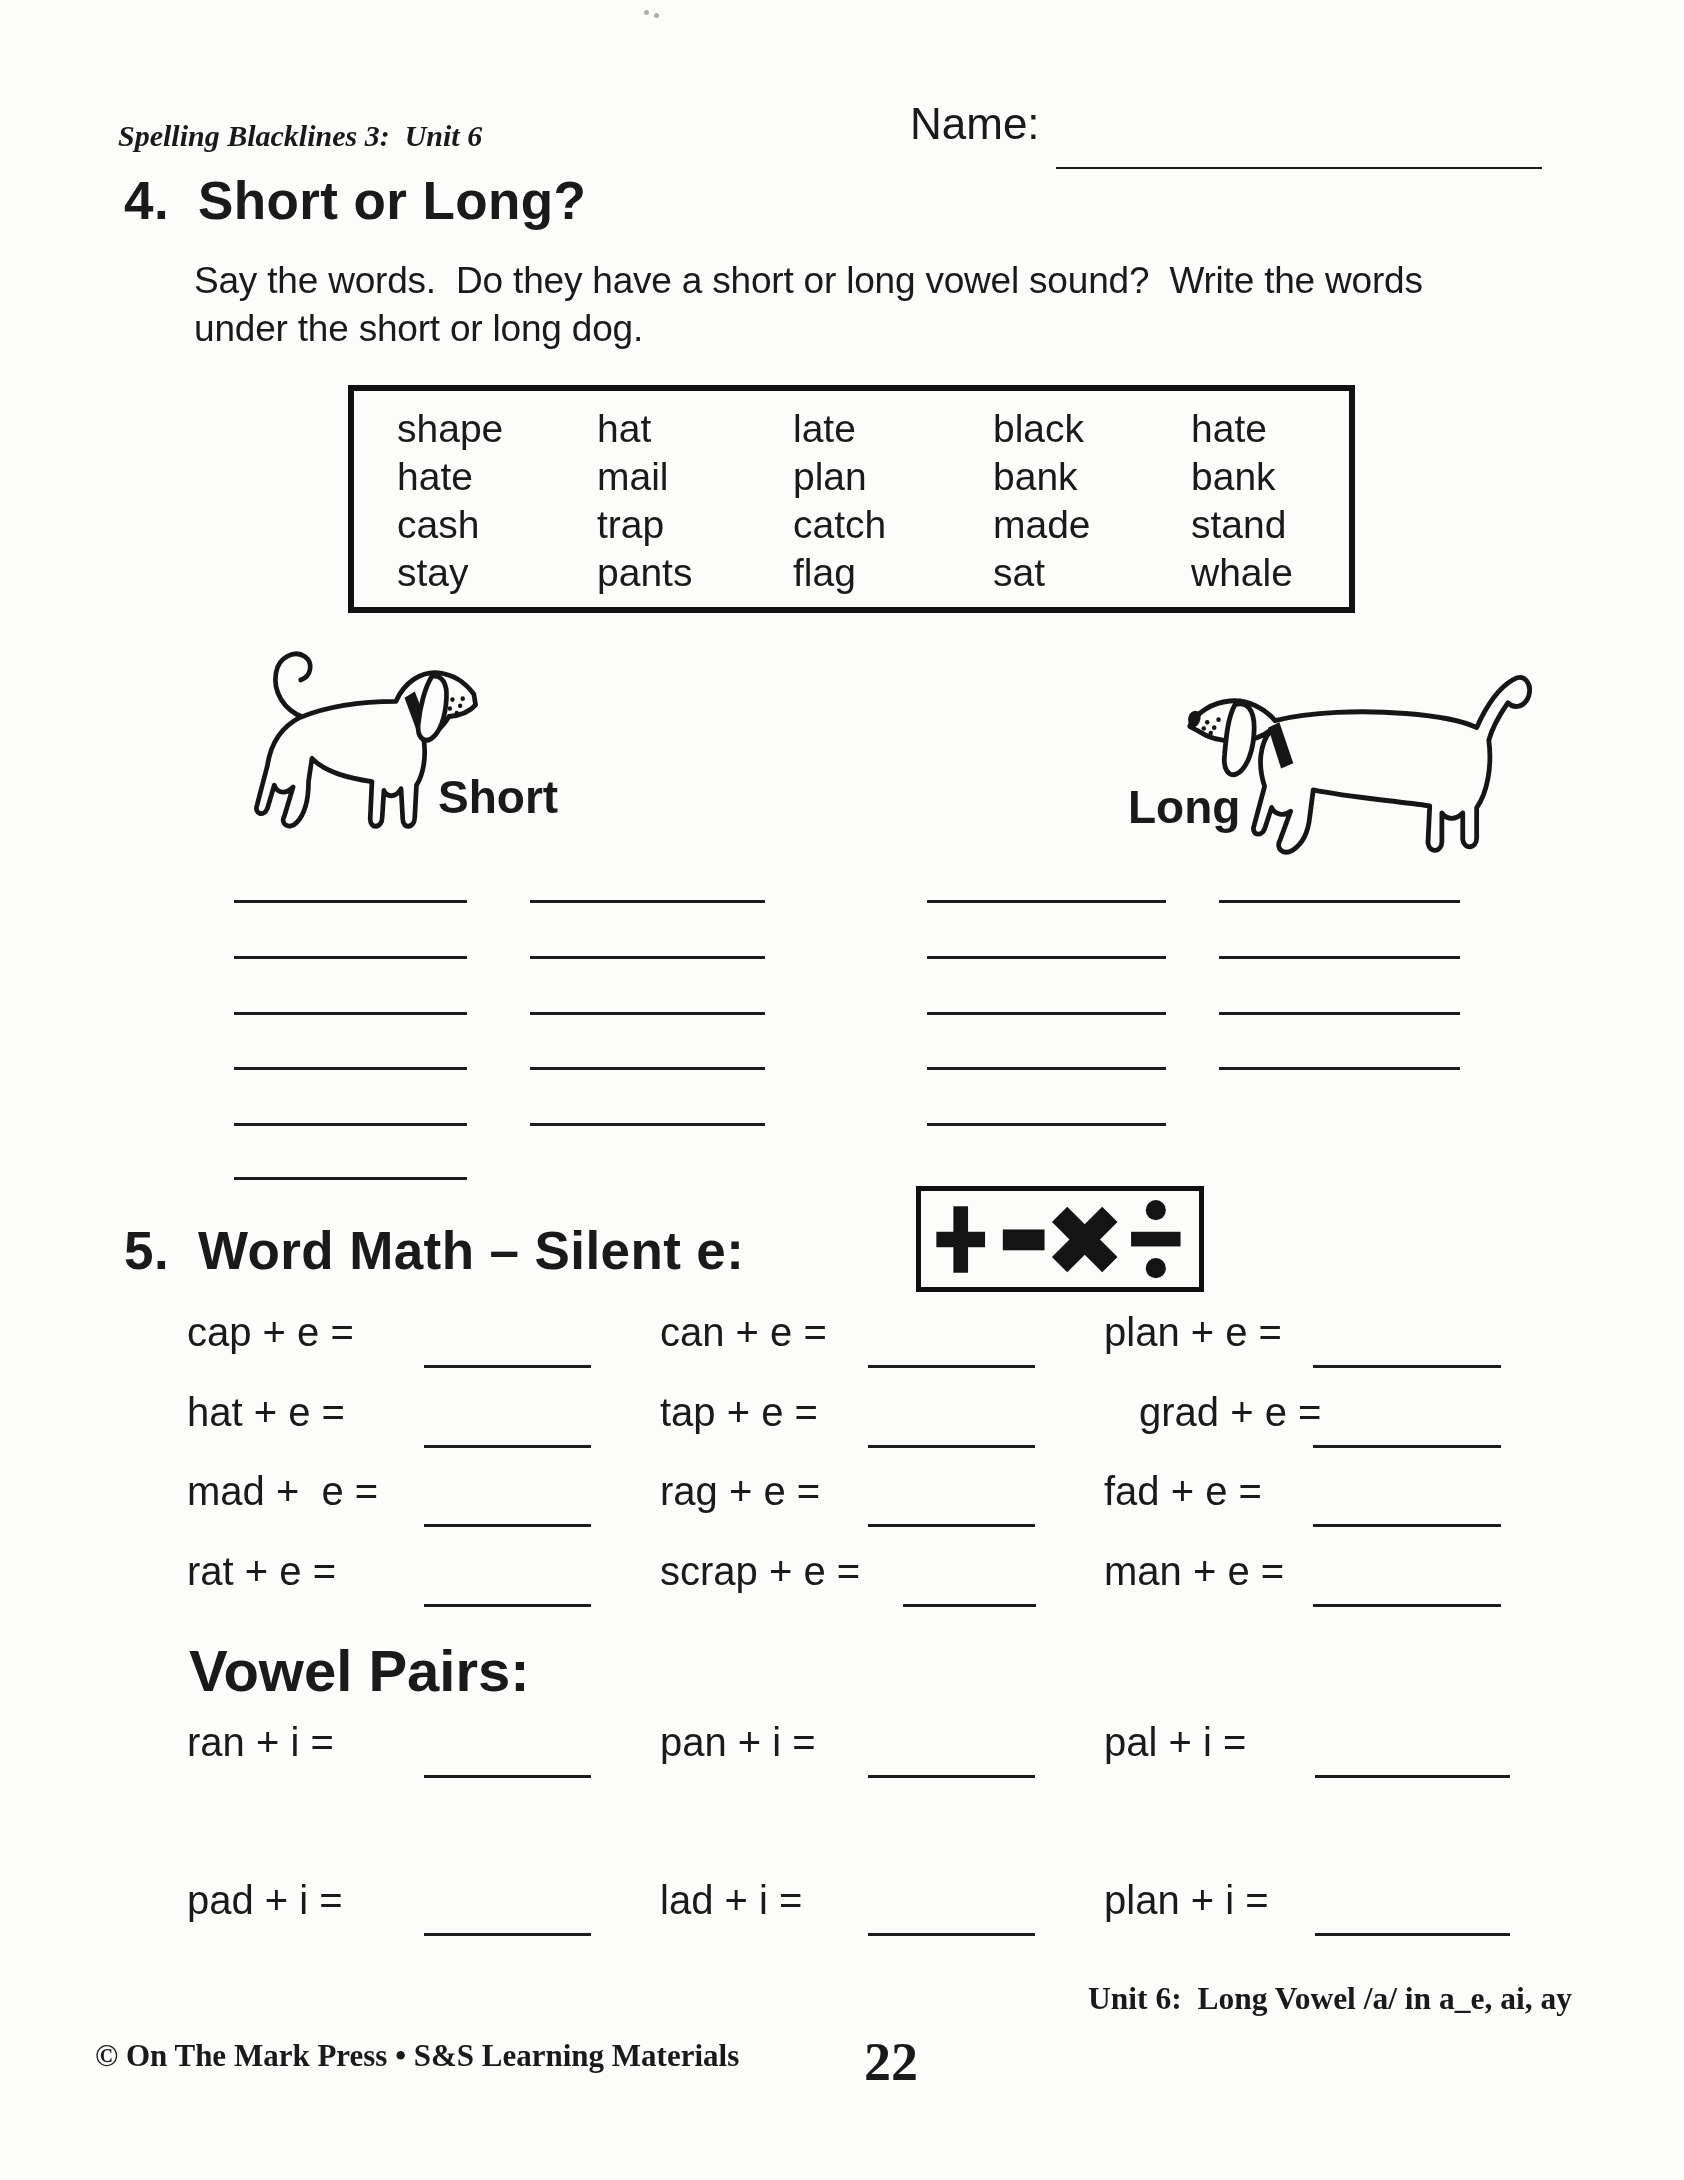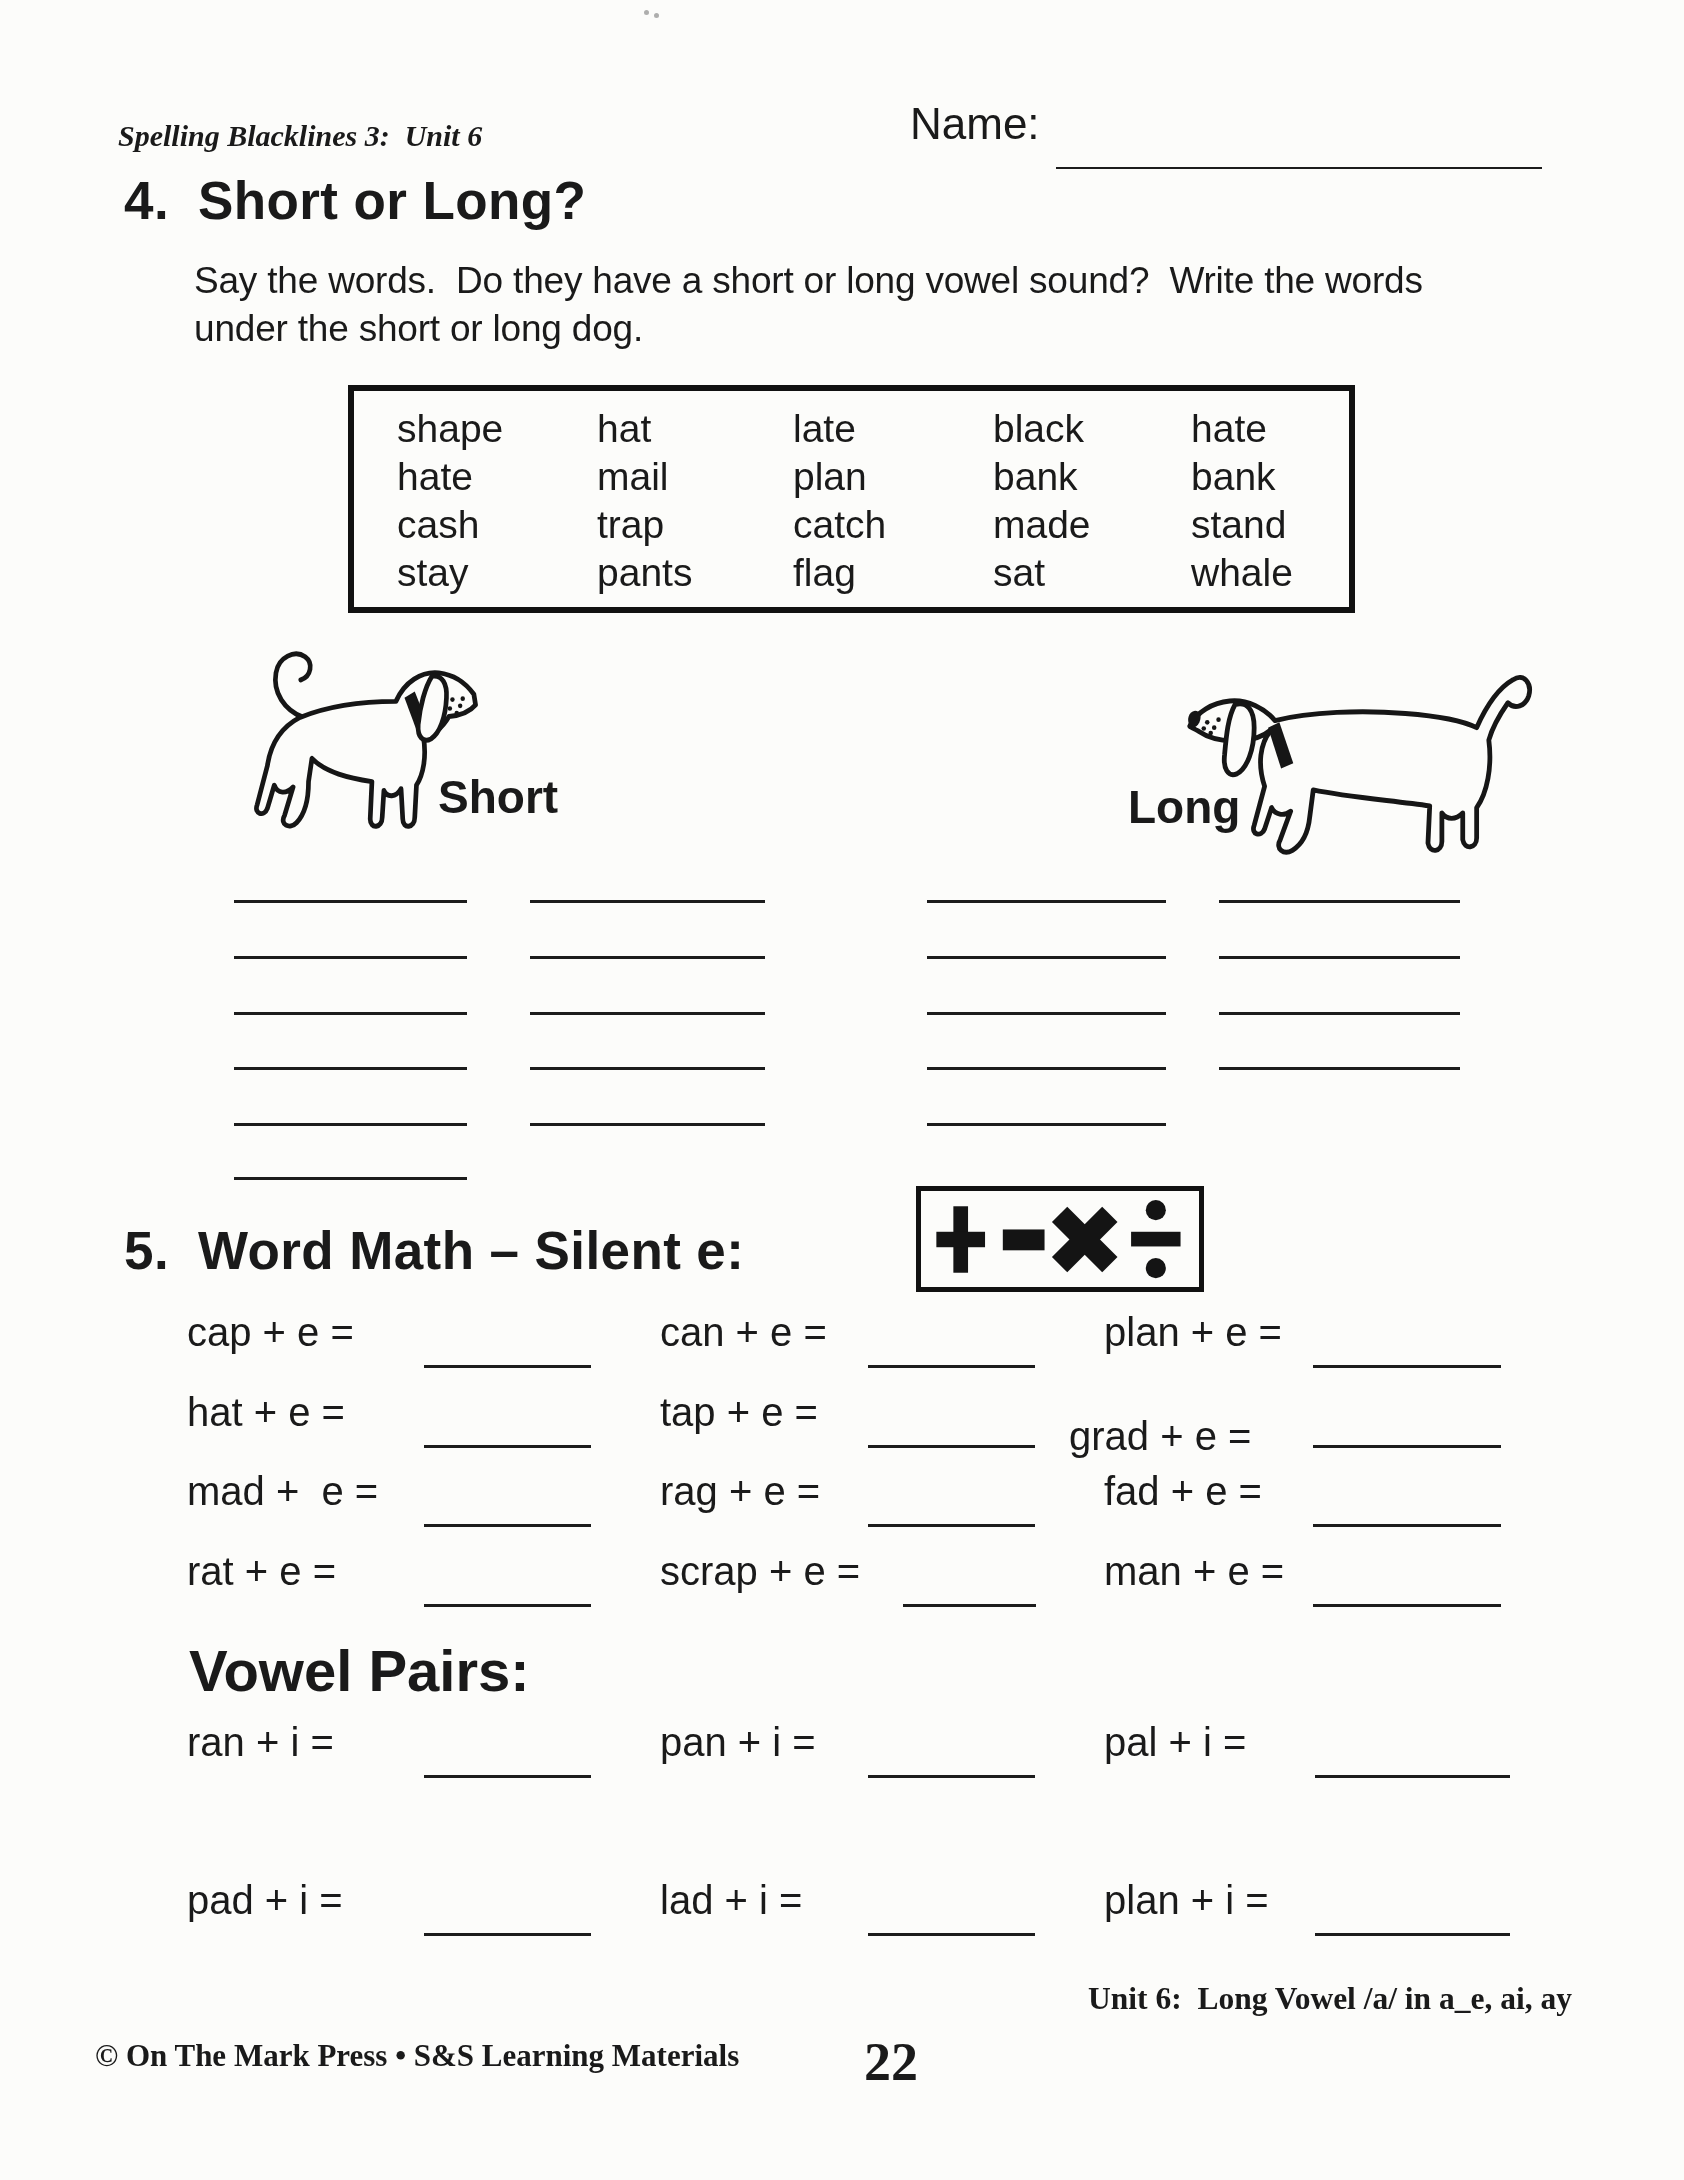--- a/index.html
+++ b/index.html
@@ -179,21 +179,21 @@
     <span class="wm-label" style="left:473px;">can + e =</span>
     <span class="wm-line" style="left:681px; width:167px;"></span>
     <span class="wm-label" style="left:917px;">plan + e =</span>
     <span class="wm-line" style="left:1126px; width:188px;"></span>
   </div>
   <div class="wm-row" style="top:1390px;">
     <span class="wm-label" style="left:0;">hat + e =</span>
     <span class="wm-line" style="left:237px; width:167px;"></span>
     <span class="wm-label" style="left:473px;">tap + e =</span>
     <span class="wm-line" style="left:681px; width:167px;"></span>
-    <span class="wm-label" style="left:882px;margin-top:24px;">grad + e =</span>
+    <span class="wm-label" style="left:952px;">grad + e =</span>
     <span class="wm-line" style="left:1126px; width:188px;"></span>
   </div>
   <div class="wm-row" style="top:1469px;">
     <span class="wm-label" style="left:0;">mad +  e =</span>
     <span class="wm-line" style="left:237px; width:167px;"></span>
     <span class="wm-label" style="left:473px;">rag + e =</span>
     <span class="wm-line" style="left:681px; width:167px;"></span>
     <span class="wm-label" style="left:917px;">fad + e =</span>
     <span class="wm-line" style="left:1126px; width:188px;"></span>
   </div>

